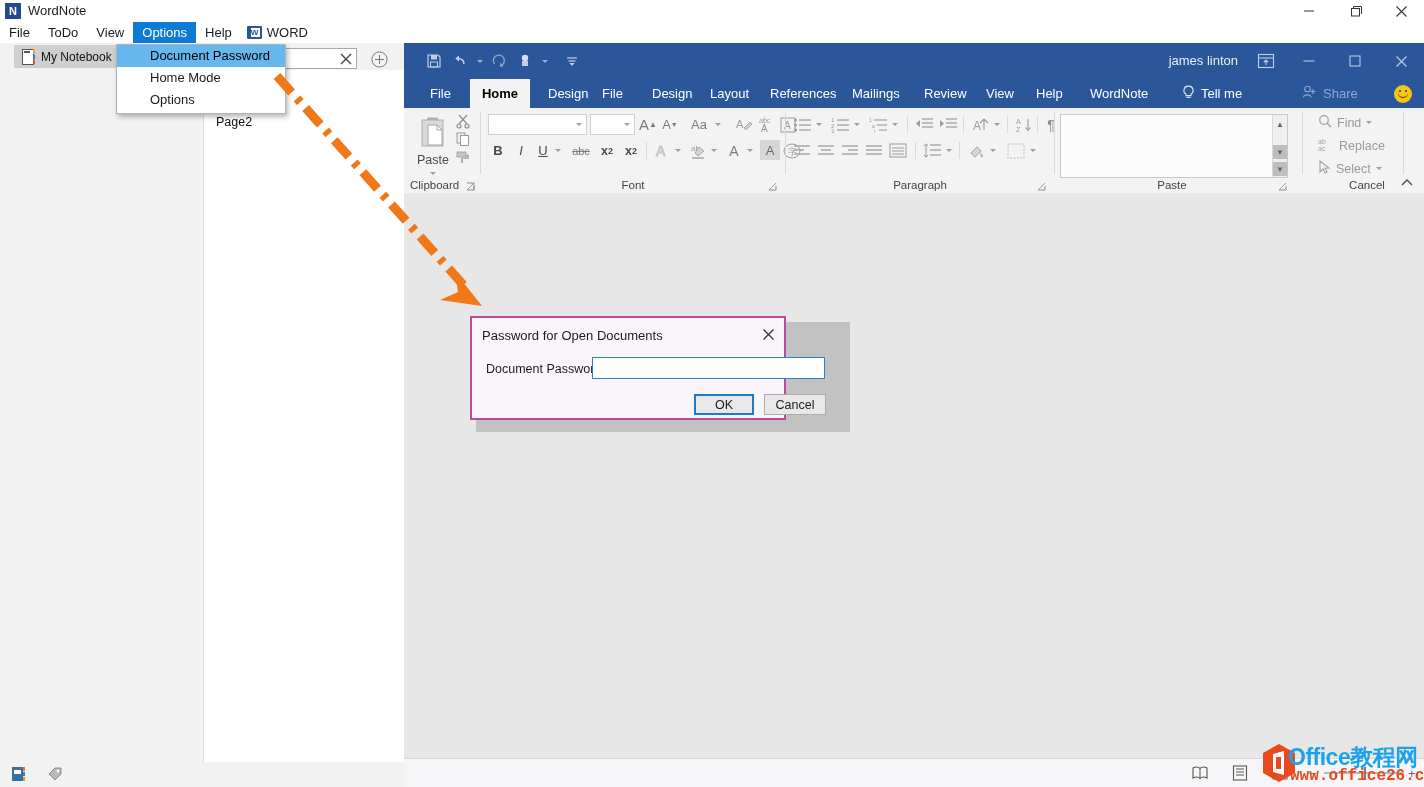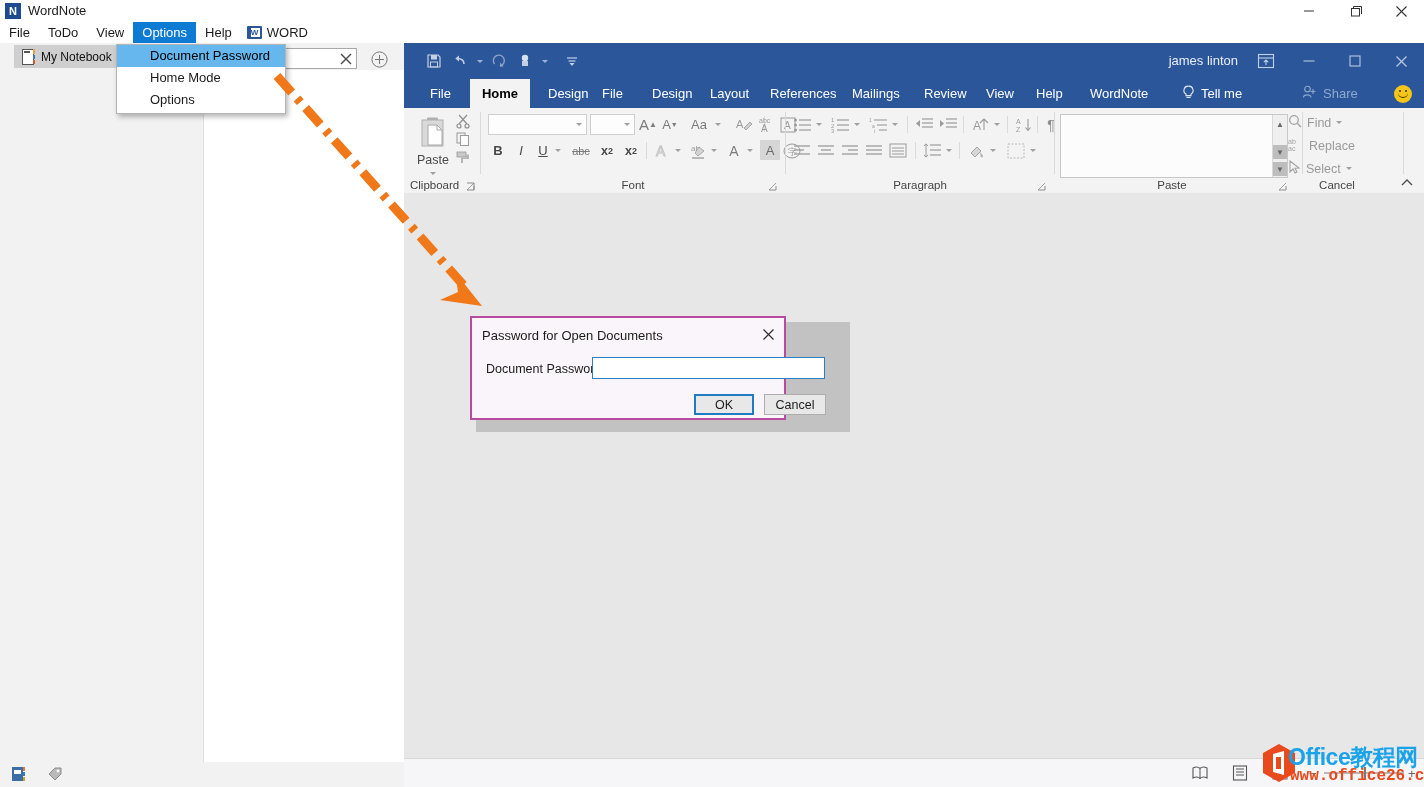--- a/index.html
+++ b/index.html
@@ -297,20 +297,21 @@
   <div class="wn-add">
     <svg width="17" height="17">
         <circle cx="8.5" cy="8.5" r="7.6" fill="none" stroke="#777" stroke-width="1"></circle>
         <line x1="8.5" y1="4" x2="8.5" y2="13" stroke="#777" stroke-width="1"></line>
         <line x1="4" y1="8.5" x2="13" y2="8.5" stroke="#777" stroke-width="1"></line>
       </svg>
   </div>
 
   <div class="wn-pagelist">
     <div style="height:40px"></div>
+    <div class="wn-page">Page2</div>
   </div>
 
   <div class="wn-bottombar">
     <div class="wn-bb-ico" style="left:10px">
       <svg width="18" height="18">
           <rect x="2" y="2" width="11" height="14" fill="#3a6ea5"></rect>
           <rect x="4" y="5" width="7" height="4" fill="#fff"></rect>
           <rect x="13" y="2" width="2" height="4" fill="#e0782e"></rect>
           <rect x="13" y="7" width="2" height="4" fill="#3a78c2"></rect>
           <rect x="13" y="12" width="2" height="4" fill="#d0a02b"></rect>
@@ -735,21 +736,21 @@
         <div class="grp-label" style="width:232px">Paste</div>
         <div class="dlg-launch" style="left:222px">
           <svg width="10" height="10">
               <path d="M1 8 L8 8 L8 4" fill="none" stroke="#8c8c8c" stroke-width="1"></path>
               <line x1="1" y1="8" x2="8" y2="1" stroke="#8c8c8c" stroke-width="0.8"></line>
             </svg>
         </div>
       </div>
       <div class="grp-sep" style="left:898px"></div>
 
-      <div class="grp" style="left:876px;width:114px">
+      <div class="grp" style="left:906px;width:114px">
         <div class="editing-item" style="left:8px;top:6px">
           <span>
             <svg width="14" height="14">
                 <circle cx="6" cy="6" r="4.3" fill="none" stroke="#a3a3a3" stroke-width="1.3"></circle>
                 <line x1="9.2" y1="9.2" x2="13" y2="13" stroke="#a3a3a3" stroke-width="1.3"></line>
               </svg>
           </span>
           <span>Find</span>
           <span class="caret-sm"></span>
         </div>

